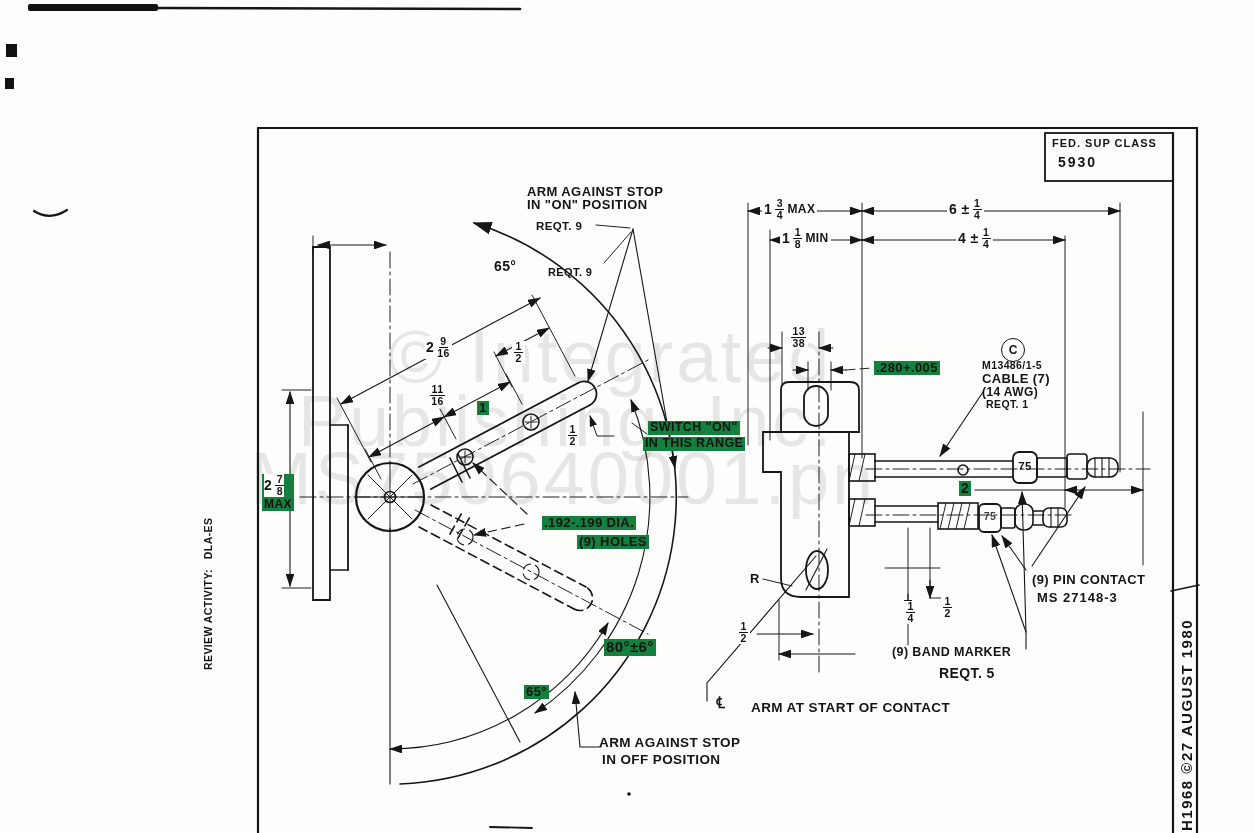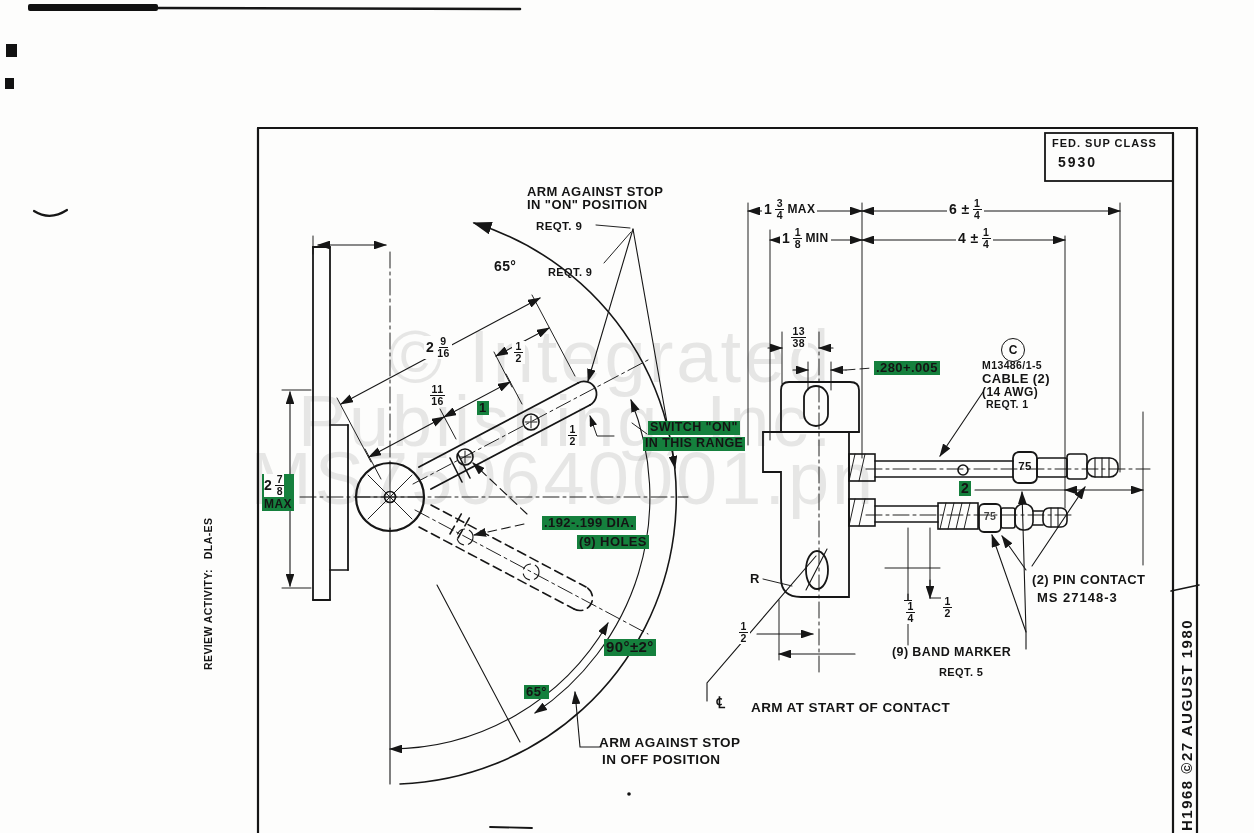--- a/index.html
+++ b/index.html
@@ -240,28 +240,28 @@
   <div class="lbl" style="left:494px;top:259px;font-size:14px">65°</div>
   <div class="lbl" style="left:548px;top:266px;font-size:11px">REQT. 9</div>
   <div class="lbl bgw" style="left:648px;top:421px;font-size:12.5px">SWITCH "ON"</div>
   <div class="lbl bgw" style="left:643px;top:437px;font-size:12.5px">IN THIS RANGE</div>
   <div class="lbl bgw" style="left:542px;top:516px">.192-.199 DIA.</div>
   <div class="lbl bgw" style="left:577px;top:535px">(9) HOLES</div>
   <div class="circ" style="left:1001px;top:338px">
     <span>C</span>
   </div>
   <div class="lbl" style="left:982px;top:360px;font-size:10.5px">M13486/1-5</div>
-  <div class="lbl" style="left:982px;top:372px;font-size:13px">CABLE (2)</div>
+  <div class="lbl" style="left:982px;top:372px;font-size:13px">CABLE (7)</div>
   <div class="lbl" style="left:982px;top:386px;font-size:12px">(14 AWG)</div>
   <div class="lbl" style="left:986px;top:399px;font-size:10.5px">REQT. 1</div>
-  <div class="lbl" style="left:1032px;top:573px">(2) PIN CONTACT</div>
+  <div class="lbl" style="left:1032px;top:573px">(9) PIN CONTACT</div>
   <div class="lbl" style="left:1037px;top:591px;letter-spacing:1px">MS 27148-3</div>
   <div class="lbl" style="left:892px;top:646px;font-size:12.5px">(9) BAND MARKER</div>
-  <div class="lbl" style="left:939px;top:666px;font-size:11px">REQT. 5</div>
-  <div class="lbl bgw" style="left:604px;top:639px;font-size:15px">90°±2°</div>
+  <div class="lbl" style="left:939px;top:666px;font-size:14px">REQT. 5</div>
+  <div class="lbl bgw" style="left:604px;top:639px;font-size:15px">80°±6°</div>
   <div class="lbl bgw" style="left:524px;top:685px">65°</div>
   <div class="lbl" style="left:716px;top:694px;font-size:16px">℄</div>
   <div class="lbl" style="left:751px;top:701px;font-size:13.5px">ARM AT START OF CONTACT</div>
   <div class="lbl" style="left:599px;top:736px;font-size:13.5px">ARM AGAINST STOP</div>
   <div class="lbl" style="left:602px;top:753px;font-size:13.5px">IN OFF POSITION</div>
   <div class="lbl" style="left:750px;top:572px">R</div>
   <div class="lbl" style="left:1015px;top:460px;width:20px;text-align:center;font-size:11.5px">75</div>
   <div class="lbl" style="left:981px;top:511px;width:18px;text-align:center;font-size:10.5px;opacity:.8">75</div>
 
   <div class="lbl dim" style="left:762px;top:198px">

